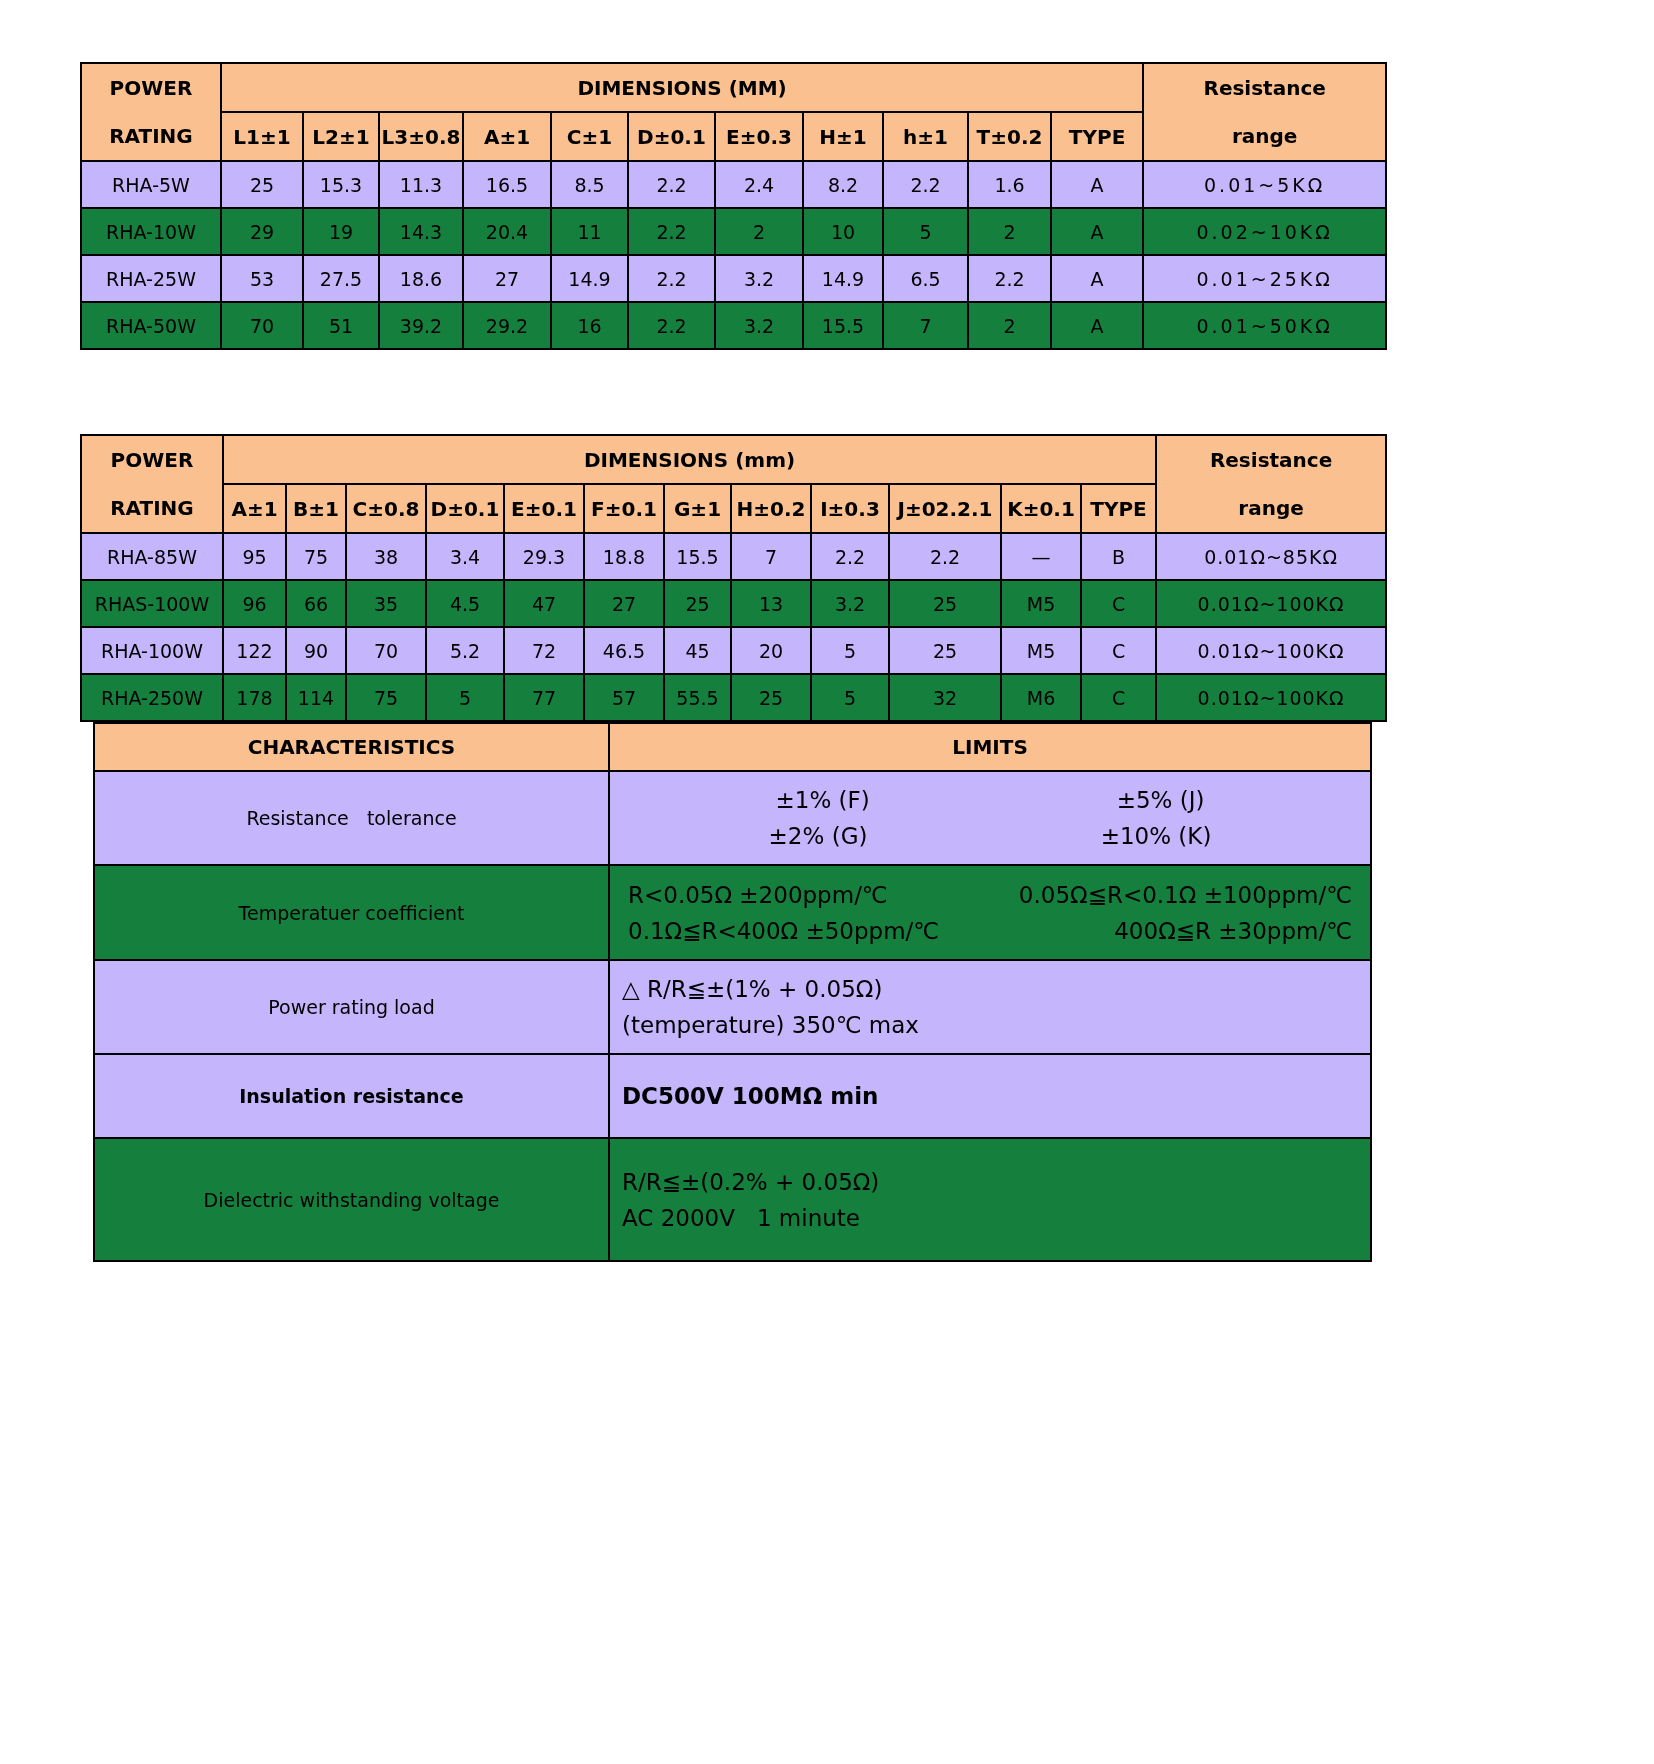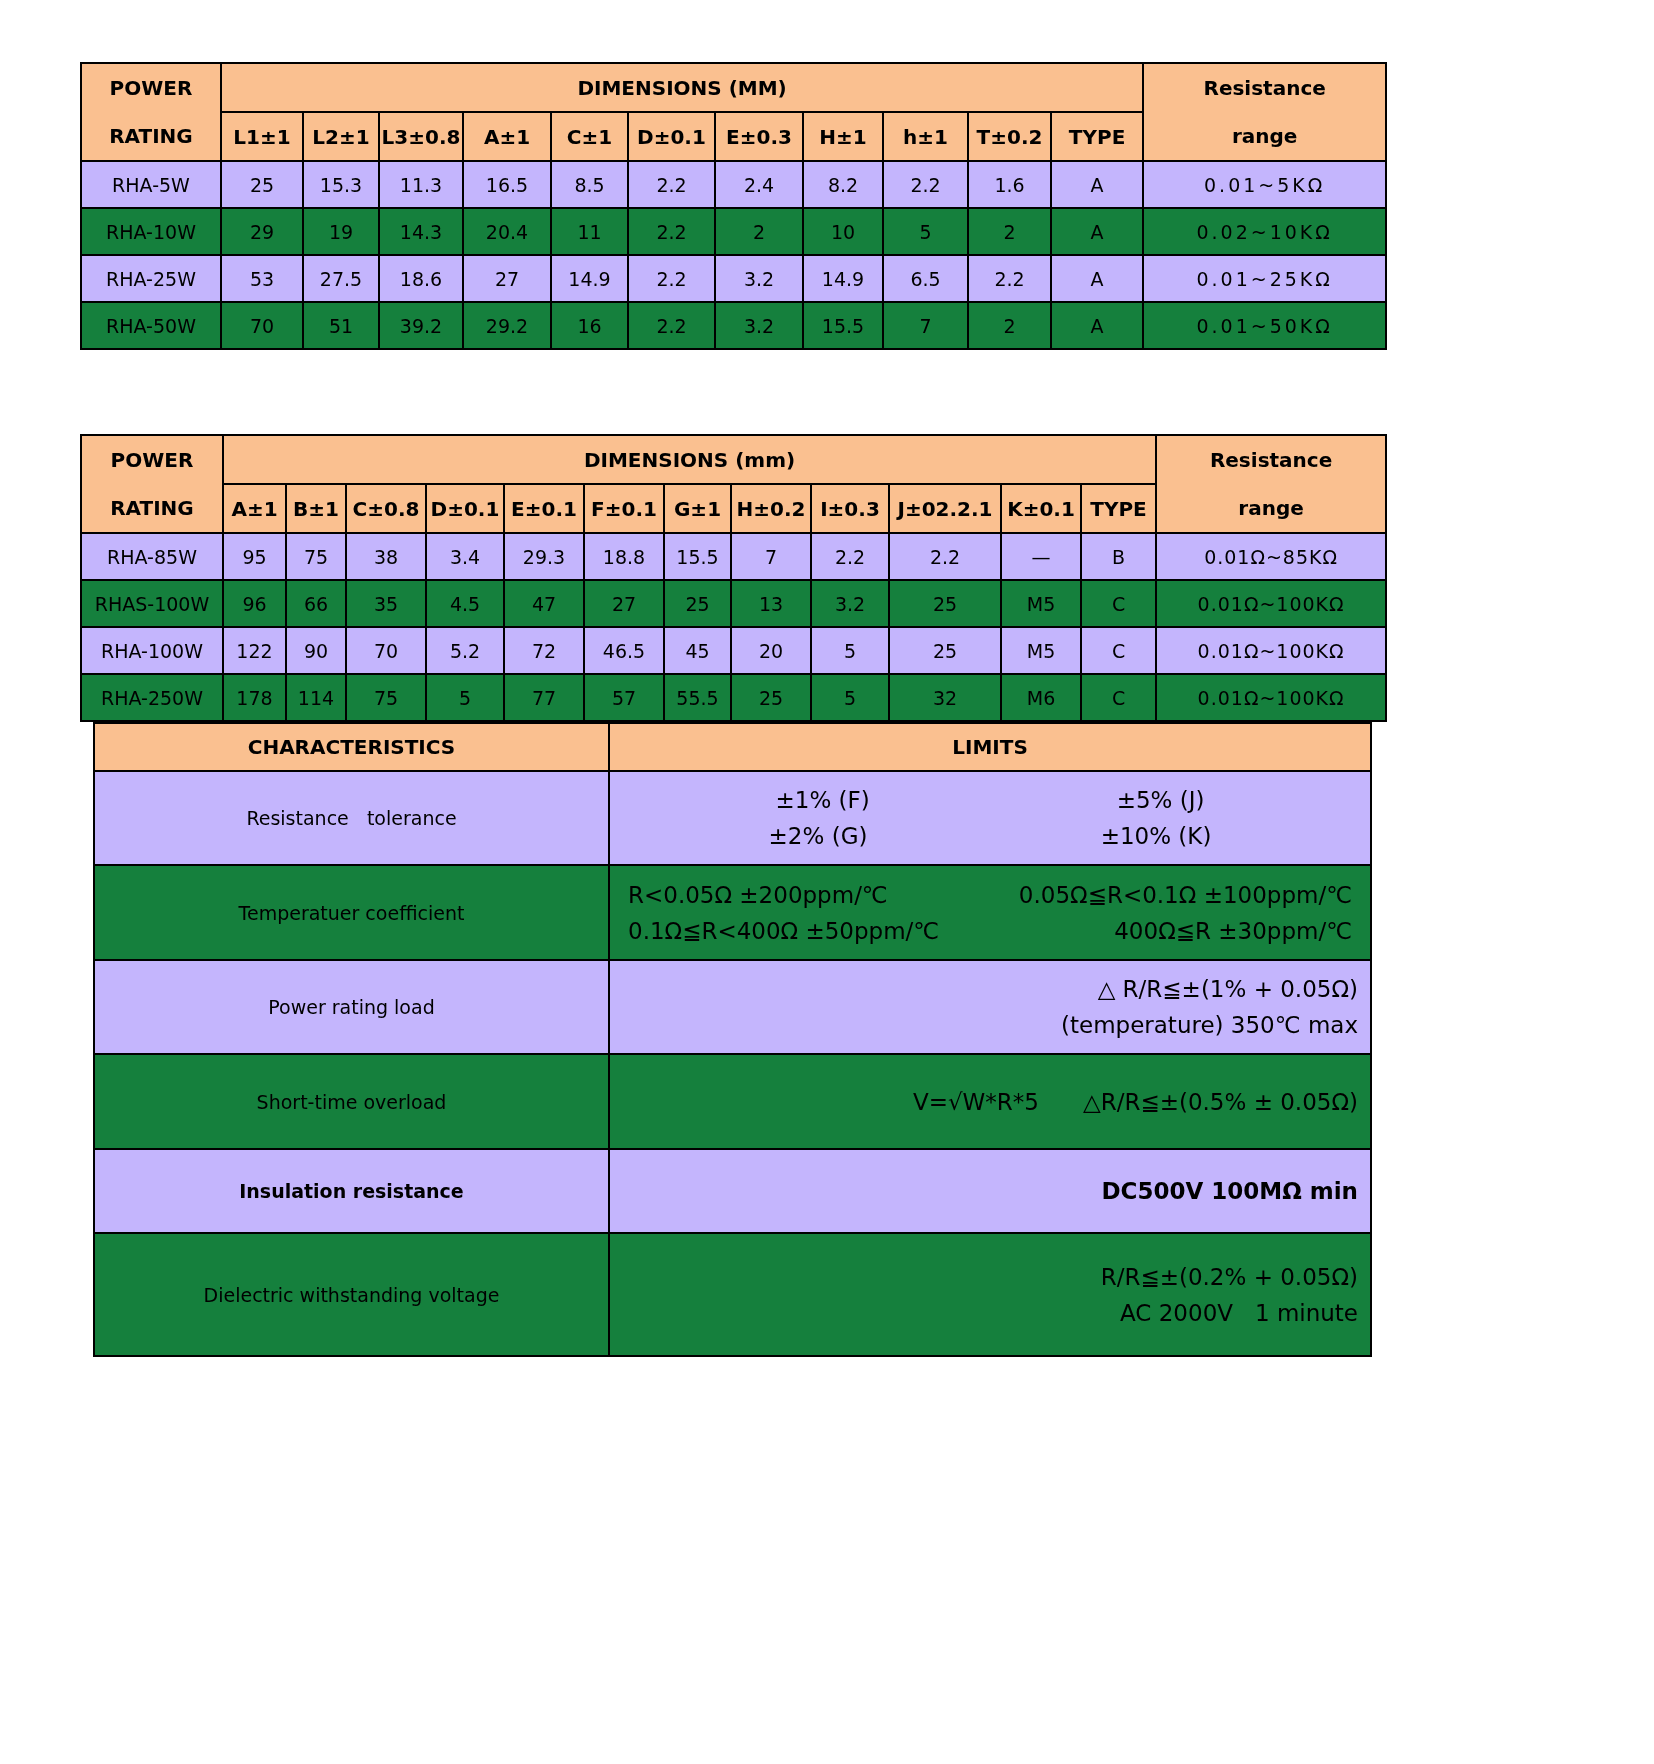--- a/index.html
+++ b/index.html
@@ -34,21 +34,21 @@
   .ec tr.r2 { height: 95px; }
   .ec tr.r3 { height: 94px; }
   .ec tr.r4 { height: 95px; }
   .ec tr.r5 { height: 84px; font-weight: bold; }
   .ec tr.r6 { height: 123px; }
   td.ec-label { white-space: pre-wrap; }
   td.ec-limit { vertical-align: middle; padding: 0 12px; }
   .line { display: flex; align-items: center; margin: 10px 0; font-size: 23px; white-space: pre-wrap; }
   .line.around  { justify-content: space-around; padding: 0 30px; }
   .line.between { justify-content: space-between; padding: 0 6px; }
-  .line.center  { justify-content: flex-end; gap: 44px; }
+  .line.center  { justify-content: flex-start; gap: 44px; }
 </style>
 </head>
 <body>
 
 <div class="sheet">
 
   <table class="dims t1">
     <colgroup>
       <col style="width:140px">
         <col style="width:82px">
@@ -309,29 +309,20 @@
         <td class="ec-label">Power rating load</td>
         <td class="ec-limit">
           <div class="line center">
             <span>△ R/R≦±(1% + 0.05Ω)</span>
           </div>
           <div class="line center">
             <span>(temperature) 350℃ max</span>
           </div>
         </td>
       </tr>
-      <tr class="dark r4">
-        <td class="ec-label">Short-time overload</td>
-        <td class="ec-limit">
-          <div class="line center">
-            <span>V=√W*R*5</span>
-            <span>△R/R≦±(0.5% ± 0.05Ω)</span>
-          </div>
-        </td>
-      </tr>
       <tr class="light r5">
         <td class="ec-label">Insulation resistance</td>
         <td class="ec-limit">
           <div class="line center">
             <span>DC500V 100MΩ min</span>
           </div>
         </td>
       </tr>
       <tr class="dark r6">
         <td class="ec-label">Dielectric withstanding voltage</td>

